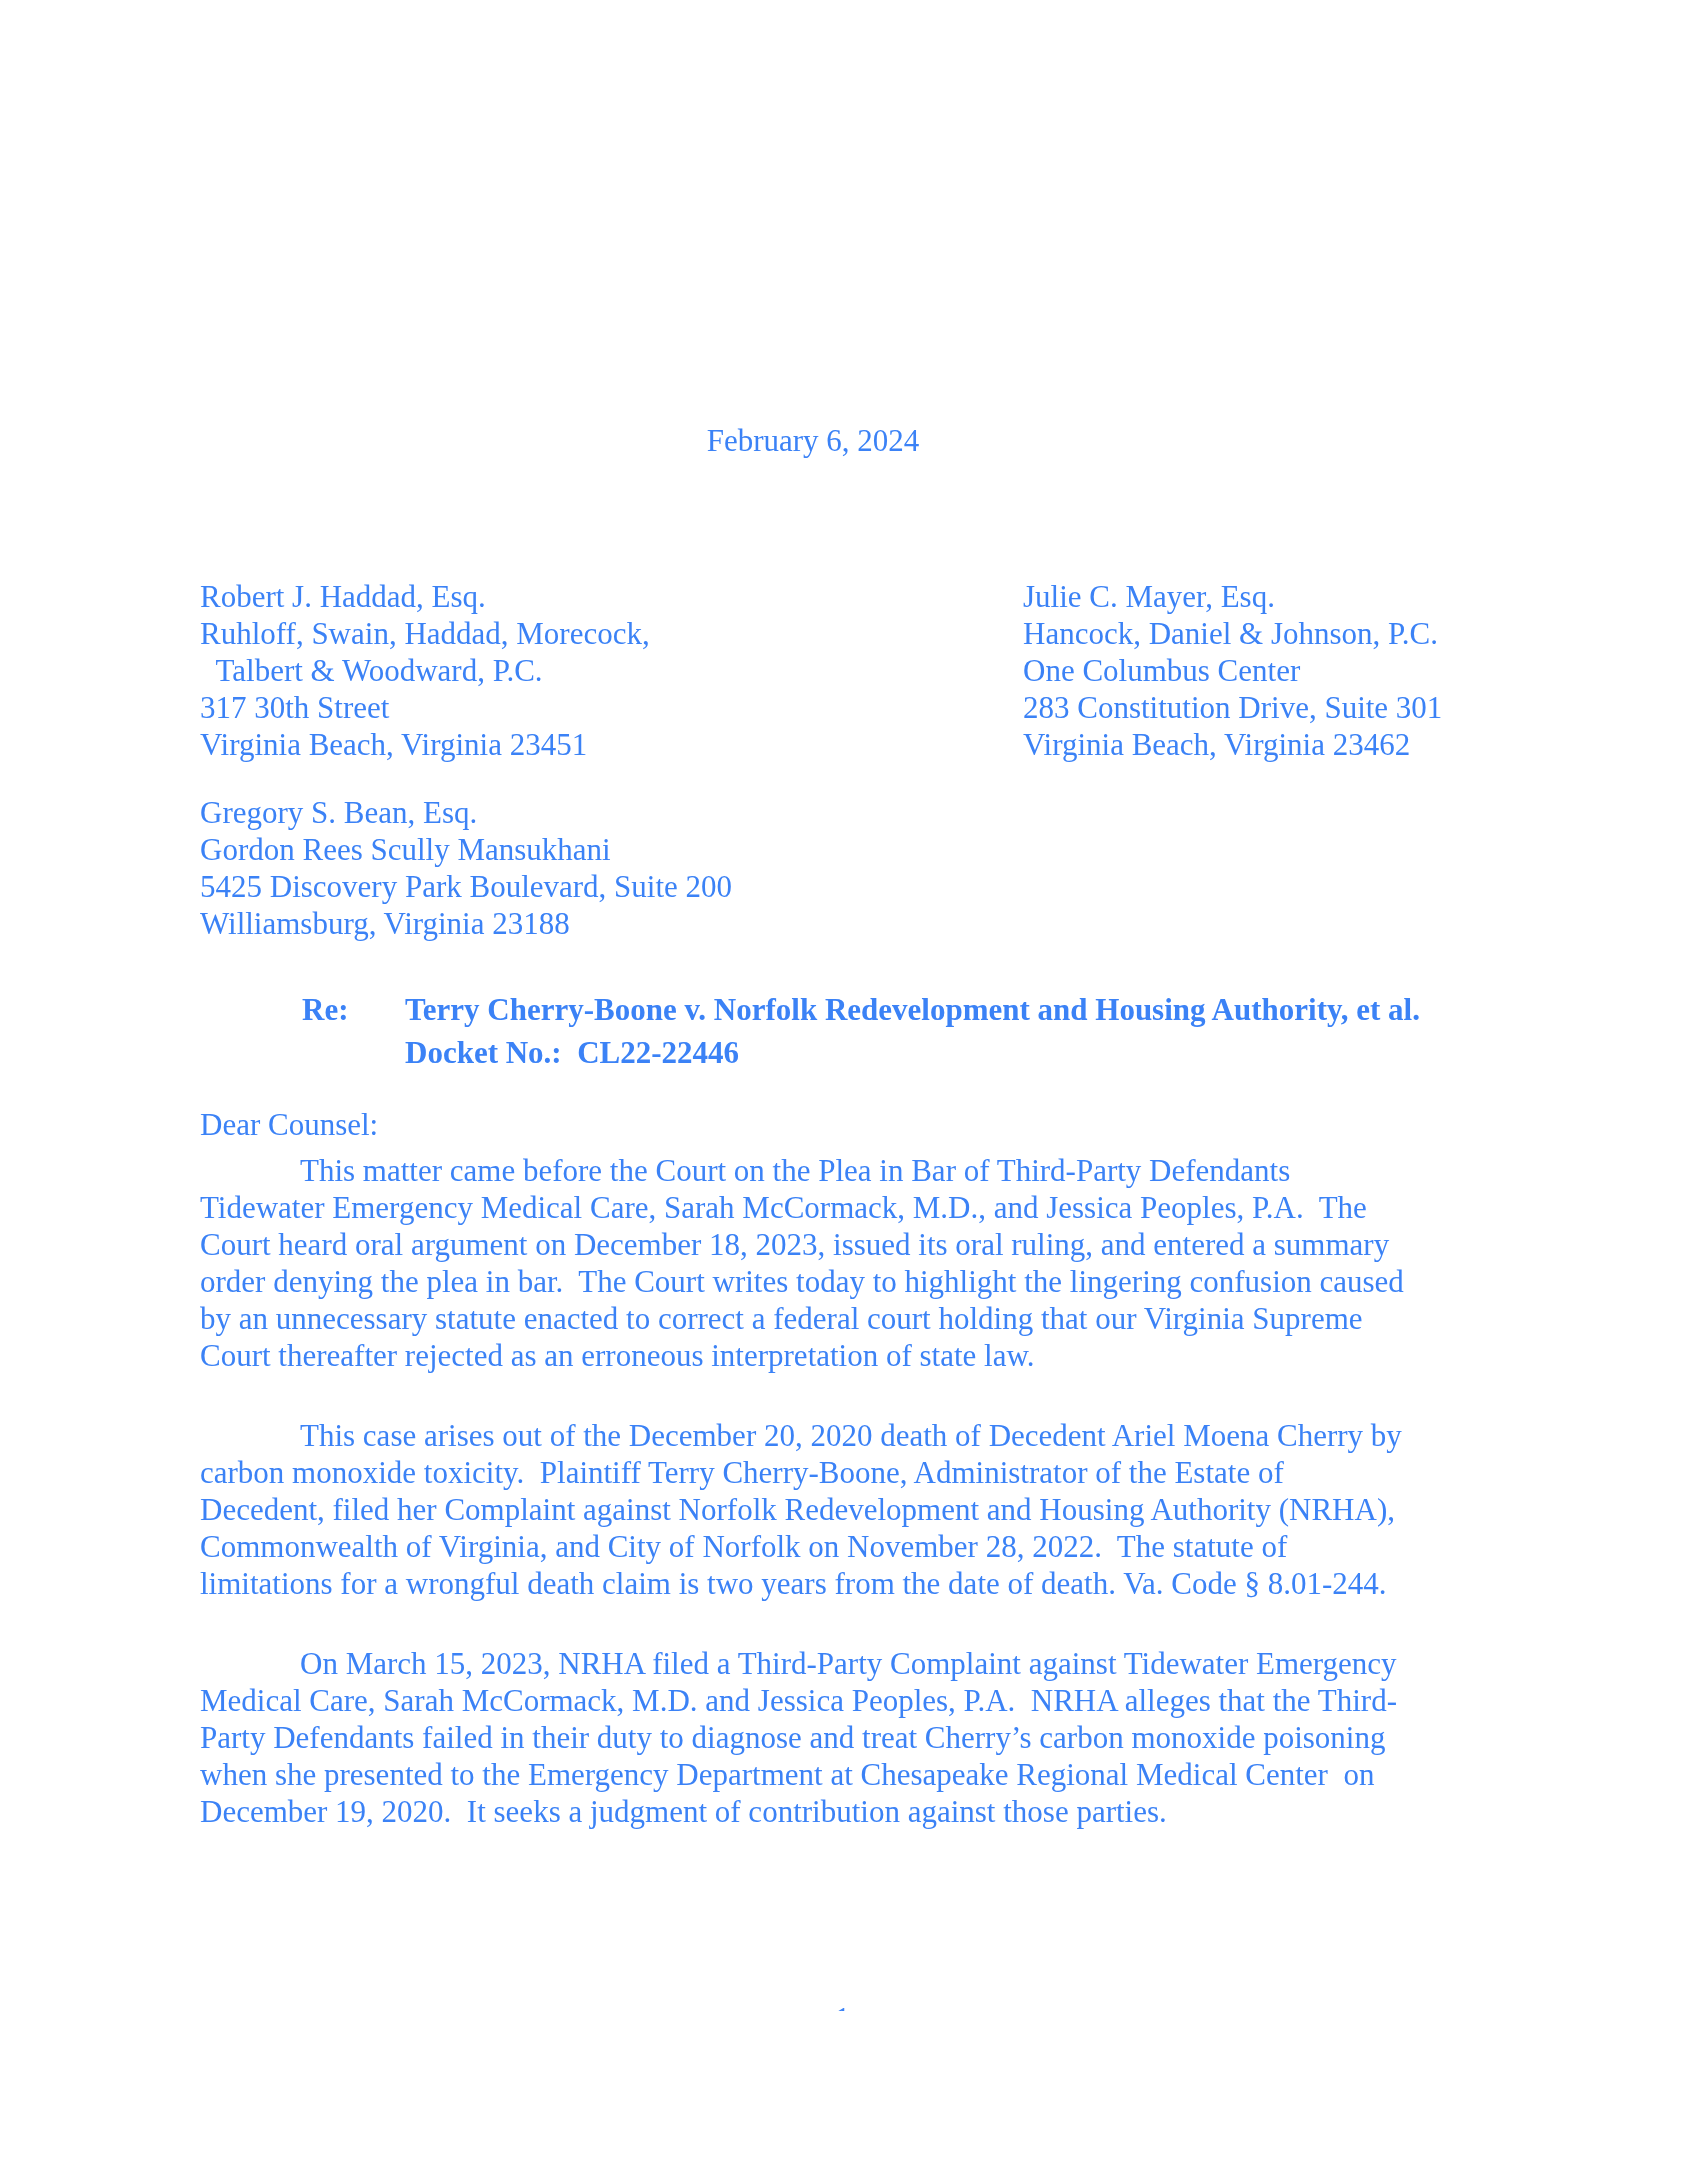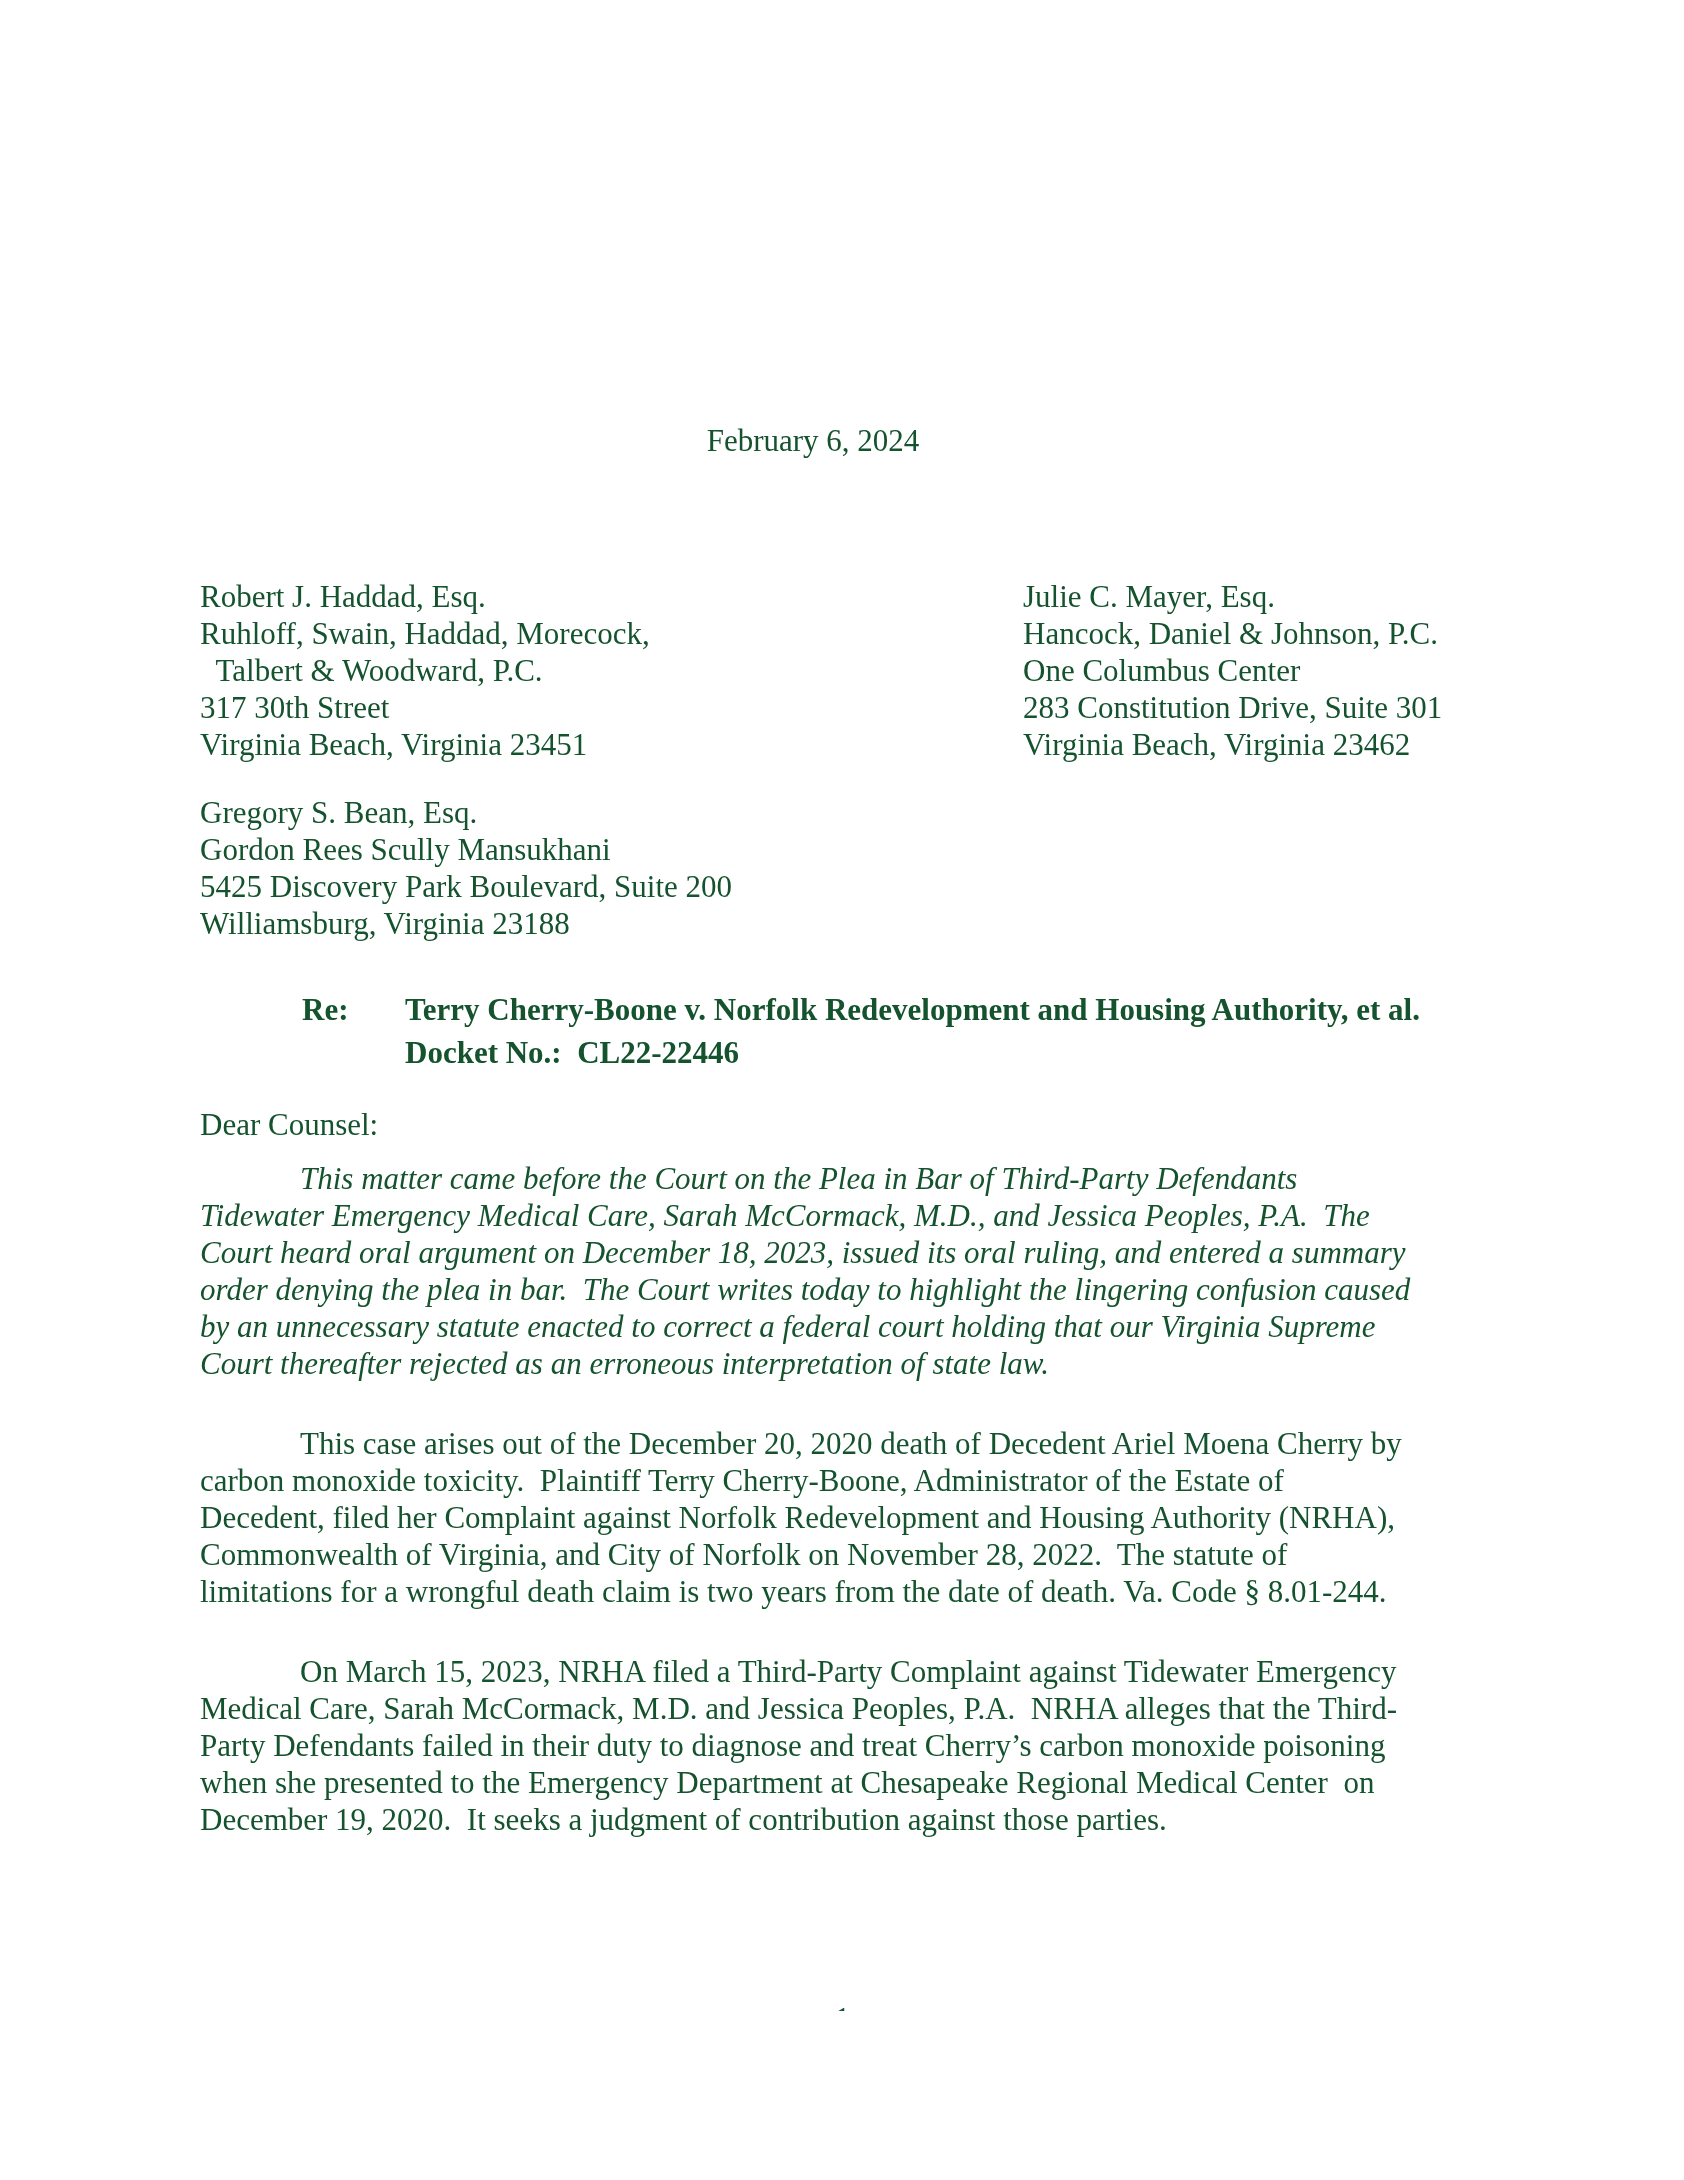--- a/index.html
+++ b/index.html
@@ -1,21 +1,21 @@
 <!DOCTYPE html>
 <html style="font-size:13.6px"><head>
 <meta charset="utf-8">
 <style>
   html, body { margin: 0; padding: 0; background: #ffffff; }
   .page {
     position: relative;
     width: 1685px;
     height: 2011px;
     background: #ffffff;
-    color: #14532d;
+    color: #3b82f6;
     font-family: "Liberation Serif", "DejaVu Serif", serif;
     font-size: 31px;
     line-height: 37px;
     overflow: hidden;
   }
   .content {
     position: absolute;
     left: 200px;
     top: 0;
     width: 1298px;
@@ -43,21 +43,21 @@
     margin-left: 102px;
     display: grid;
     grid-template-columns: 103px auto;
     font-weight: bold;
     line-height: 43px;
   }
 
   .salutation { margin-top: 32px; }
 
   .para { text-indent: 100px; }
-  .para.first { margin-top: 17px; font-style: italic; }
+  .para.first { margin-top: 9px; }
   .para + .para { margin-top: 43px; }
 
   .page-number {
     position: absolute;
     top: 2000px;
     left: 0;
     width: 100%;
     text-align: center;
   }
 </style>

